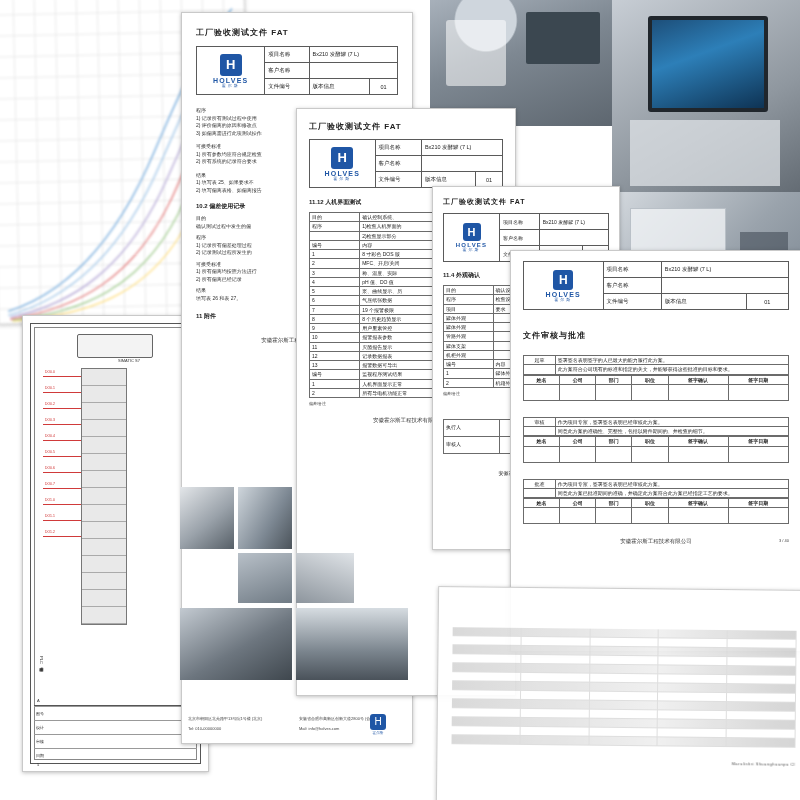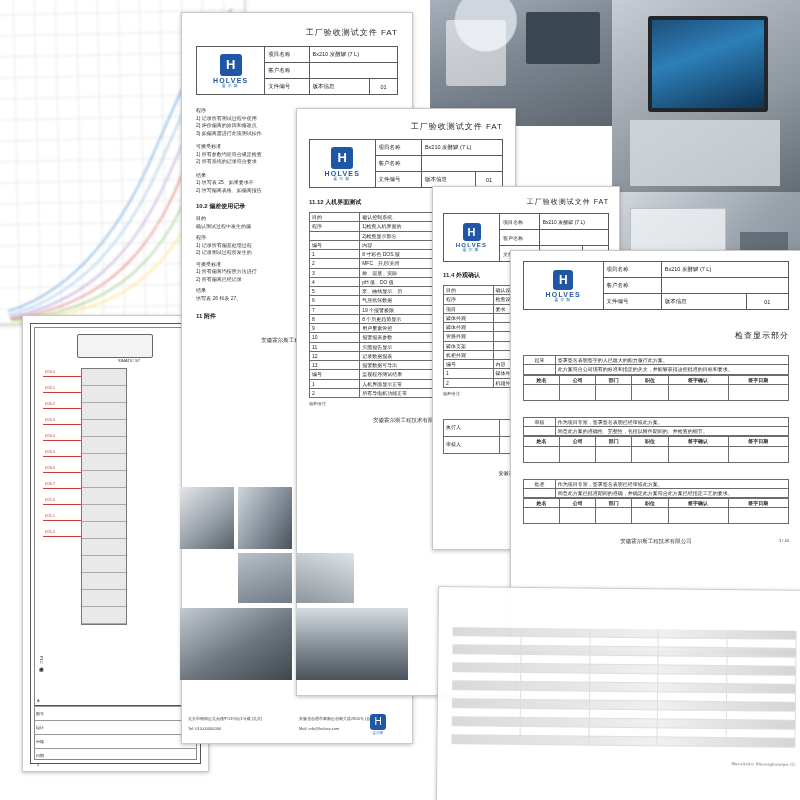--- a/index.html
+++ b/index.html
@@ -6,21 +6,21 @@
   body{
     width:800px;height:800px;position:relative;overflow:hidden;
     background:#ffffff;
     font-family:"Liberation Sans", sans-serif;
     color:#222;
   }
   .sheet{position:absolute;background:#fff;border:1px solid #c9c9c9;box-shadow:0 1px 4px rgba(0,0,0,.25);overflow:hidden;}
   .photo{position:absolute;overflow:hidden;background:#8a9098;}
 
   
-  .doc-title{text-align:right;font-size:8px;font-weight:normal;letter-spacing:1px;}
+  .doc-title{text-align:left;font-size:8px;font-weight:bold;letter-spacing:1px;}
   .hdr-table{width:100%;border-collapse:collapse;font-size:5.5px;}
   .hdr-table td{border:1px solid #5a5a5a;padding:2px 3px;height:11px;}
   .logo-cell{width:34%;text-align:center;vertical-align:middle;}
   .logo{display:inline-block;text-align:center;line-height:1;}
   .logo .mark{
     width:22px;height:22px;margin:0 auto 1px;background:#1f56a5;border-radius:3px;
     color:#fff;font-size:13px;font-weight:bold;line-height:22px;text-align:center;
   }
   .logo .wordmark{font-size:7px;font-weight:bold;color:#1f56a5;letter-spacing:1.2px;}
   .logo .cn{font-size:4px;color:#1f56a5;letter-spacing:2px;}
@@ -506,21 +506,21 @@
             <td colspan="2"></td>
           </tr>
       <tr>
             <td>文件编号</td>
             <td>版本信息</td>
             <td style="width:16%;text-align:center">01</td>
           </tr>
     </tbody>
       </table>
 
-    <div class="doc-title" style="margin-top:20px;font-size:8px;">检查显示部分</div>
+    <div class="doc-title" style="margin-top:20px;font-size:8px;">文件审核与批准</div>
 
     <div style="margin-top:14px;">
       <table class="tbl">
         <tbody>
             <tr>
               <td style="width:12%;text-align:center">起草</td>
             <td>签署签名表明签字的人已最大的能力履行此方案。</td>
             </tr>
         <tr>
               <td></td>

